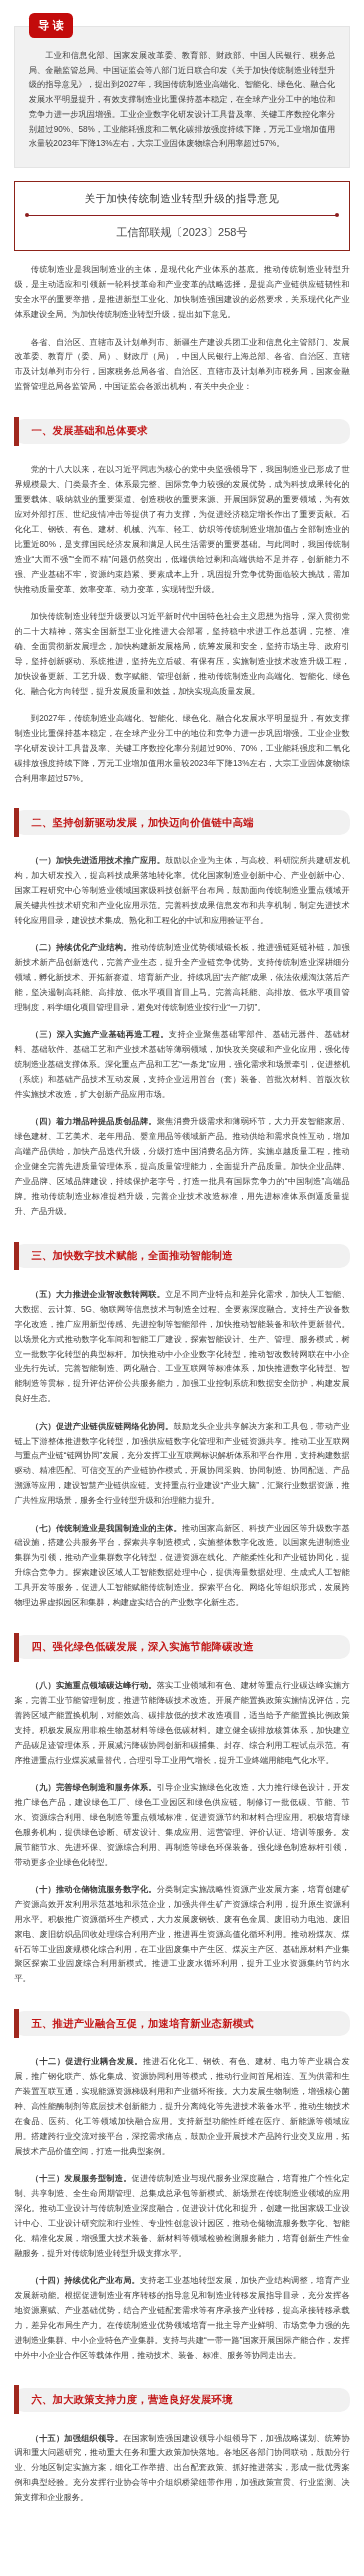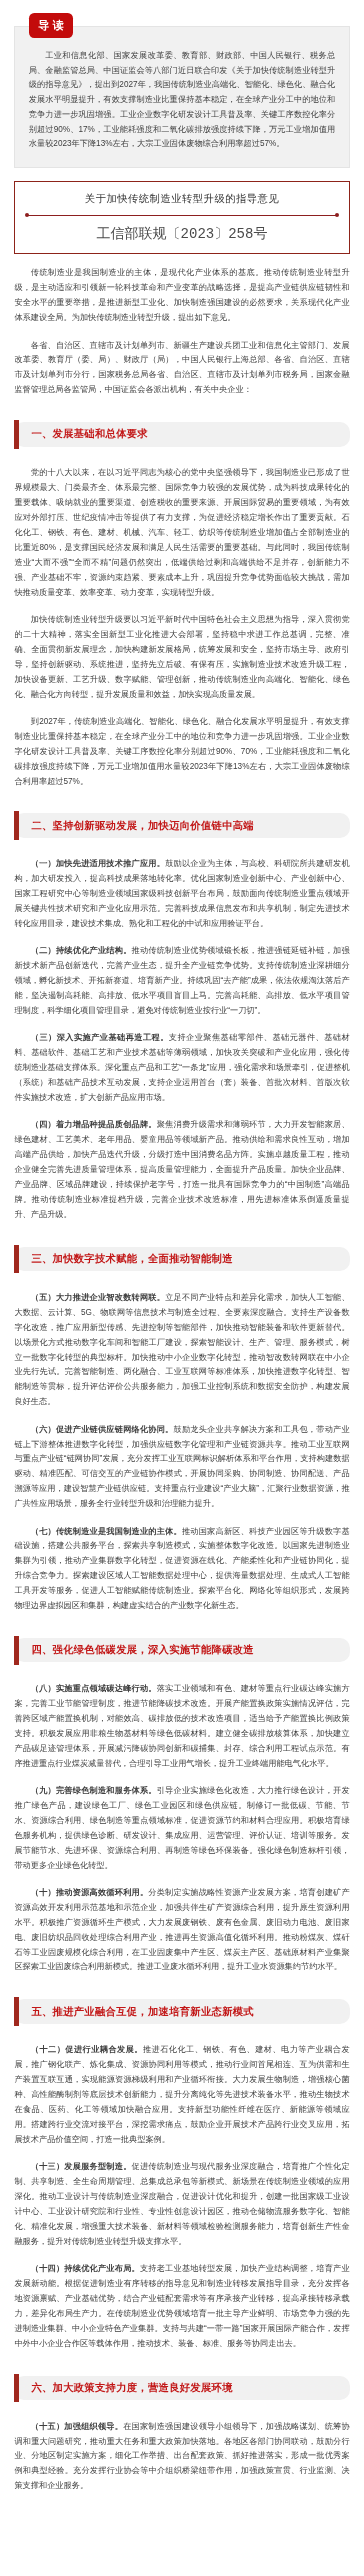--- a/index.html
+++ b/index.html
@@ -46,21 +46,21 @@
   .dotline{
     position:relative;height:1px;background:#8d1f1f;margin:0 3.1px 9.3px 3.1px;
   }
   .dotline::before,.dotline::after{
     content:"";position:absolute;top:-1.5px;
     width:4.1px;height:4.1px;border-radius:50%;background:#8d1f1f;
   }
   .dotline::before{left:-1px;}
   .dotline::after{right:-1px;}
   .docnum{
-    text-align:center;font-size:14px;color:#4a4a4a;font-family:Liberation Mono, monospace;
+    text-align:center;font-size:11px;color:#4a4a4a;
   }
 
   
   .para{
     font-size:8.2px;line-height:1.82;
     text-indent:2em;text-align:justify;
     margin:12.4px 0;color:#3e3e3e;
   }
   .para .lead{font-weight:bold;}
 
@@ -82,21 +82,21 @@
   }
 </style>
 </head>
 <body>
 
 <div class="page">
 
   <div>
     <div class="intro-badge">导读</div>
     <div class="intro-box">
-      <p>工业和信息化部、国家发展改革委、教育部、财政部、中国人民银行、税务总局、金融监管总局、中国证监会等八部门近日联合印发《关于加快传统制造业转型升级的指导意见》，提出到2027年，我国传统制造业高端化、智能化、绿色化、融合化发展水平明显提升，有效支撑制造业比重保持基本稳定，在全球产业分工中的地位和竞争力进一步巩固增强。工业企业数字化研发设计工具普及率、关键工序数控化率分别超过90%、17%，工业能耗强度和二氧化碳排放强度持续下降，万元工业增加值用水量较2023年下降13%左右，大宗工业固体废物综合利用率超过57%。</p>
+      <p>工业和信息化部、国家发展改革委、教育部、财政部、中国人民银行、税务总局、金融监管总局、中国证监会等八部门近日联合印发《关于加快传统制造业转型升级的指导意见》，提出到2027年，我国传统制造业高端化、智能化、绿色化、融合化发展水平明显提升，有效支撑制造业比重保持基本稳定，在全球产业分工中的地位和竞争力进一步巩固增强。工业企业数字化研发设计工具普及率、关键工序数控化率分别超过90%、58%，工业能耗强度和二氧化碳排放强度持续下降，万元工业增加值用水量较2023年下降13%左右，大宗工业固体废物综合利用率超过57%。</p>
     </div>
   </div>
 
   <div class="title-box">
     <h1>关于加快传统制造业转型升级的指导意见</h1>
     <div class="dotline"></div>
     <div class="docnum">工信部联规〔2023〕258号</div>
   </div>
 
   <p class="para">传统制造业是我国制造业的主体，是现代化产业体系的基底。推动传统制造业转型升级，是主动适应和引领新一轮科技革命和产业变革的战略选择，是提高产业链供应链韧性和安全水平的重要举措，是推进新型工业化、加快制造强国建设的必然要求，关系现代化产业体系建设全局。为加快传统制造业转型升级，提出如下意见。</p>
@@ -126,21 +126,21 @@
   <p class="para"><b class="lead">（五）大力推进企业智改数转网联。</b><span>立足不同产业特点和差异化需求，加快人工智能、大数据、云计算、5G、物联网等信息技术与制造全过程、全要素深度融合。支持生产设备数字化改造，推广应用新型传感、先进控制等智能部件，加快推动智能装备和软件更新替代。以场景化方式推动数字化车间和智能工厂建设，探索智能设计、生产、管理、服务模式，树立一批数字化转型的典型标杆。加快推动中小企业数字化转型，推动智改数转网联在中小企业先行先试。完善智能制造、两化融合、工业互联网等标准体系，加快推进数字化转型、智能制造等贯标，提升评估评价公共服务能力，加强工业控制系统和数据安全防护，构建发展良好生态。</span></p>
   <p class="para"><b class="lead">（六）促进产业链供应链网络化协同。</b><span>鼓励龙头企业共享解决方案和工具包，带动产业链上下游整体推进数字化转型，加强供应链数字化管理和产业链资源共享。推动工业互联网与重点产业链“链网协同”发展，充分发挥工业互联网标识解析体系和平台作用，支持构建数据驱动、精准匹配、可信交互的产业链协作模式，开展协同采购、协同制造、协同配送、产品溯源等应用，建设智慧产业链供应链。支持重点行业建设“产业大脑”，汇聚行业数据资源，推广共性应用场景，服务全行业转型升级和治理能力提升。</span></p>
   <p class="para"><b class="lead">（七）传统制造业是我国制造业的主体。</b><span>推动国家高新区、科技产业园区等升级数字基础设施，搭建公共服务平台，探索共享制造模式，实施整体数字化改造。以国家先进制造业集群为引领，推动产业集群数字化转型，促进资源在线化、产能柔性化和产业链协同化，提升综合竞争力。探索建设区域人工智能数据处理中心，提供海量数据处理、生成式人工智能工具开发等服务，促进人工智能赋能传统制造业。探索平台化、网络化等组织形式，发展跨物理边界虚拟园区和集群，构建虚实结合的产业数字化新生态。</span></p>
 
   <div class="sec">
     <span class="bar"></span>
     <h2>四、强化绿色低碳发展，深入实施节能降碳改造</h2>
   </div>
   <p class="para"><b class="lead">（八）实施重点领域碳达峰行动。</b><span>落实工业领域和有色、建材等重点行业碳达峰实施方案，完善工业节能管理制度，推进节能降碳技术改造。开展产能置换政策实施情况评估，完善跨区域产能置换机制，对能效高、碳排放低的技术改造项目，适当给予产能置换比例政策支持。积极发展应用非粮生物基材料等绿色低碳材料。建立健全碳排放核算体系，加快建立产品碳足迹管理体系，开展减污降碳协同创新和碳捕集、封存、综合利用工程试点示范。有序推进重点行业煤炭减量替代，合理引导工业用气增长，提升工业终端用能电气化水平。</span></p>
   <p class="para"><b class="lead">（九）完善绿色制造和服务体系。</b><span>引导企业实施绿色化改造，大力推行绿色设计，开发推广绿色产品，建设绿色工厂、绿色工业园区和绿色供应链。制修订一批低碳、节能、节水、资源综合利用、绿色制造等重点领域标准，促进资源节约和材料合理应用。积极培育绿色服务机构，提供绿色诊断、研发设计、集成应用、运营管理、评价认证、培训等服务。发展节能节水、先进环保、资源综合利用、再制造等绿色环保装备。强化绿色制造标杆引领，带动更多企业绿色化转型。</span></p>
-  <p class="para"><b class="lead">（十）推动资源高效循环利用。</b><span>分类制定实施战略性资源产业发展方案，培育创建矿产资源高效开发利用示范基地和示范企业，加强共伴生矿产资源综合利用，提升原生资源利用水平。积极推广资源循环生产模式，大力发展废钢铁、废有色金属、废旧动力电池、废旧家电、废旧纺织品回收处理综合利用产业，推进再生资源高值化循环利用。推动粉煤灰、煤矸石等工业固废规模化综合利用，在工业固废集中产生区、煤炭主产区、基础原材料产业集聚区探索工业固废综合利用新模式。推进工业废水循环利用，提升工业水资源集约节约水平。</span></p>
+  <p class="para"><b class="lead">（十）推动仓储物流服务数字化。</b><span>分类制定实施战略性资源产业发展方案，培育创建矿产资源高效开发利用示范基地和示范企业，加强共伴生矿产资源综合利用，提升原生资源利用水平。积极推广资源循环生产模式，大力发展废钢铁、废有色金属、废旧动力电池、废旧家电、废旧纺织品回收处理综合利用产业，推进再生资源高值化循环利用。推动粉煤灰、煤矸石等工业固废规模化综合利用，在工业固废集中产生区、煤炭主产区、基础原材料产业集聚区探索工业固废综合利用新模式。推进工业废水循环利用，提升工业水资源集约节约水平。</span></p>
 
   <div class="sec">
     <span class="bar"></span>
     <h2>五、推进产业融合互促，加速培育新业态新模式</h2>
   </div>
   <p class="para"><b class="lead">（十二）促进行业耦合发展。</b><span>推进石化化工、钢铁、有色、建材、电力等产业耦合发展，推广钢化联产、炼化集成、资源协同利用等模式，推动行业间首尾相连、互为供需和生产装置互联互通，实现能源资源梯级利用和产业循环衔接。大力发展生物制造，增强核心菌种、高性能酶制剂等底层技术创新能力，提升分离纯化等先进技术装备水平，推动生物技术在食品、医药、化工等领域加快融合应用。支持新型功能性纤维在医疗、新能源等领域应用。搭建跨行业交流对接平台，深挖需求痛点，鼓励企业开展技术产品跨行业交叉应用，拓展技术产品价值空间，打造一批典型案例。</span></p>
   <p class="para"><b class="lead">（十三）发展服务型制造。</b><span>促进传统制造业与现代服务业深度融合，培育推广个性化定制、共享制造、全生命周期管理、总集成总承包等新模式、新场景在传统制造业领域的应用深化。推动工业设计与传统制造业深度融合，促进设计优化和提升，创建一批国家级工业设计中心、工业设计研究院和行业性、专业性创意设计园区，推动仓储物流服务数字化、智能化、精准化发展，增强重大技术装备、新材料等领域检验检测服务能力，培育创新生产性金融服务，提升对传统制造业转型升级支撑水平。</span></p>
   <p class="para"><b class="lead">（十四）持续优化产业布局。</b><span>支持老工业基地转型发展，加快产业结构调整，培育产业发展新动能。根据促进制造业有序转移的指导意见和制造业转移发展指导目录，充分发挥各地资源禀赋、产业基础优势，结合产业链配套需求等有序承接产业转移，提高承接转移承载力，差异化布局生产力。在传统制造业优势领域培育一批主导产业鲜明、市场竞争力强的先进制造业集群、中小企业特色产业集群。支持与共建“一带一路”国家开展国际产能合作，发挥中外中小企业合作区等载体作用，推动技术、装备、标准、服务等协同走出去。</span></p>
 
   <div class="sec">

